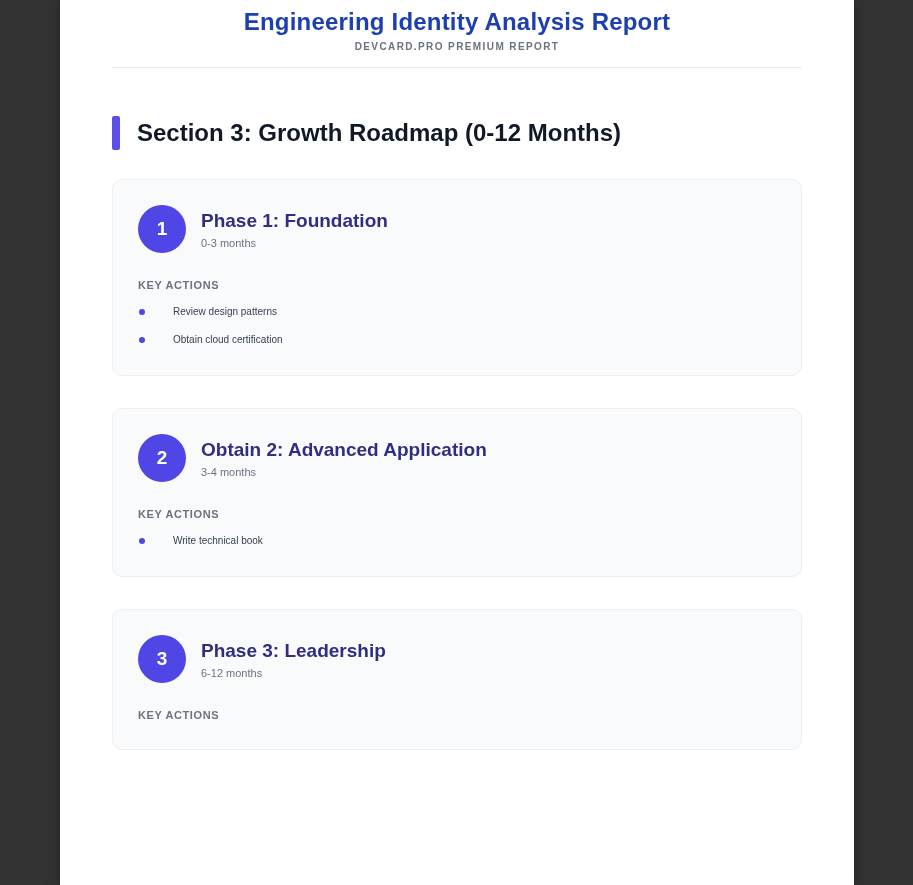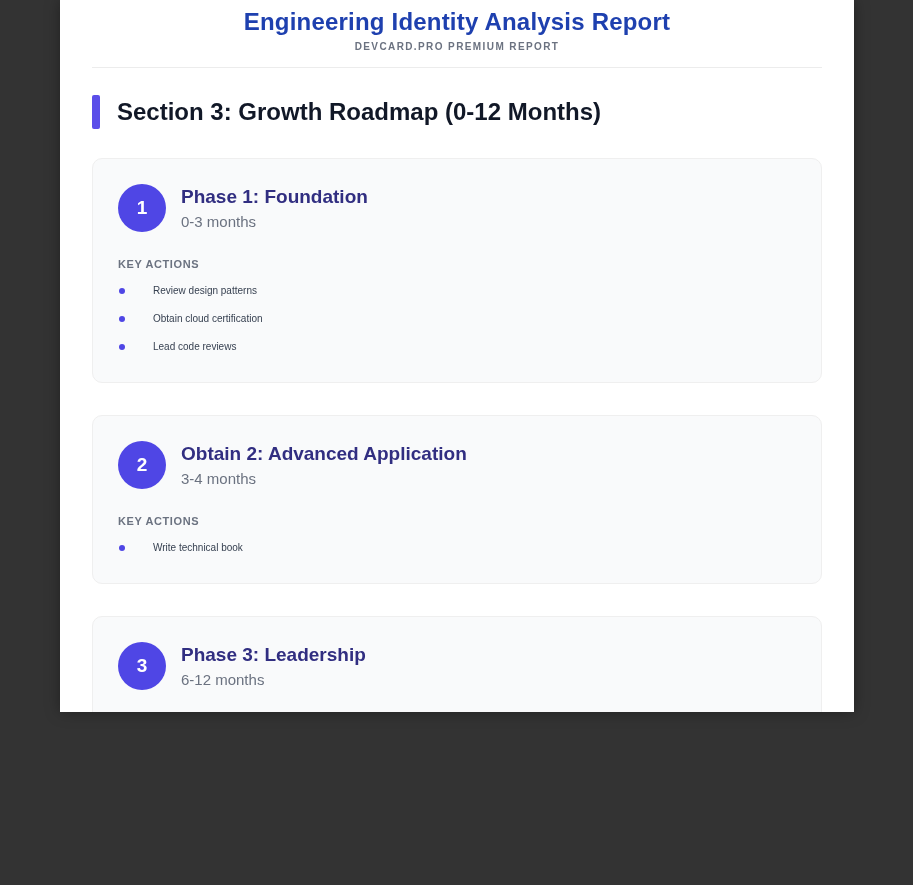--- a/index.html
+++ b/index.html
@@ -19,23 +19,23 @@
   html, body {
     margin: 0; padding: 0;
     width: 913px; height: 885px;
     overflow: hidden;
     background: var(--page-bg);
     font-family: "Liberation Sans", sans-serif;
   }
   .sheet {
     margin-left: 60px;
     width: 794px;
-    height: 712px;
+    height: 885px;
     background: var(--sheet-bg);
-    padding: 0 32px;
+    padding: 0 52px;
     box-shadow: 0 0 14px rgba(0,0,0,0.35);
     overflow: hidden;
   }
   .report-header {
     text-align: center;
     padding-top: 8px;
     padding-bottom: 15px;
     border-bottom: 1px solid #ececec;
   }
   .report-title {
@@ -50,21 +50,21 @@
     margin-top: 5px;
     font-size: 10px;
     font-weight: 700;
     letter-spacing: 1.4px;
     color: var(--muted);
   }
   .section-heading {
     display: flex;
     align-items: center;
     gap: 17px;
-    margin-top: 27px;
+    margin-top: 48px;
     margin-bottom: 29px;
   }
   .section-bar {
     width: 8px;
     height: 34px;
     border-radius: 2px;
     background: var(--accent-bar);
     flex: 0 0 auto;
   }
   .section-title {
@@ -99,21 +99,21 @@
     flex: 0 0 auto;
   }
   .phase-title {
     margin: 0;
     font-size: 19px;
     font-weight: 700;
     color: var(--phase-title);
   }
   .phase-timeframe {
     margin-top: 5px;
-    font-size: 15px;
+    font-size: 11px;
     color: var(--muted);
   }
   .key-actions-label {
     margin-top: 26px;
     font-size: 11px;
     font-weight: 700;
     letter-spacing: 0.6px;
     color: var(--muted);
   }
   .actions-list {
@@ -170,24 +170,20 @@
   <li class="action-item">
     <span class="bullet-dot"></span>
     <span class="action-text">Review design patterns</span>
   </li>
 
   <li class="action-item">
     <span class="bullet-dot"></span>
     <span class="action-text">Obtain cloud certification</span>
   </li>
 
-  <li class="action-item">
-    <span class="bullet-dot"></span>
-    <span class="action-text">Lead code reviews</span>
-  </li>
 </ul>
   </section>
 
   <section class="phase-card">
     <div class="phase-header">
       <div class="phase-number-badge">
         <span>2</span>
       </div>
       <div class="phase-titles">
         <h3 class="phase-title">Obtain 2: Advanced Application</h3>

